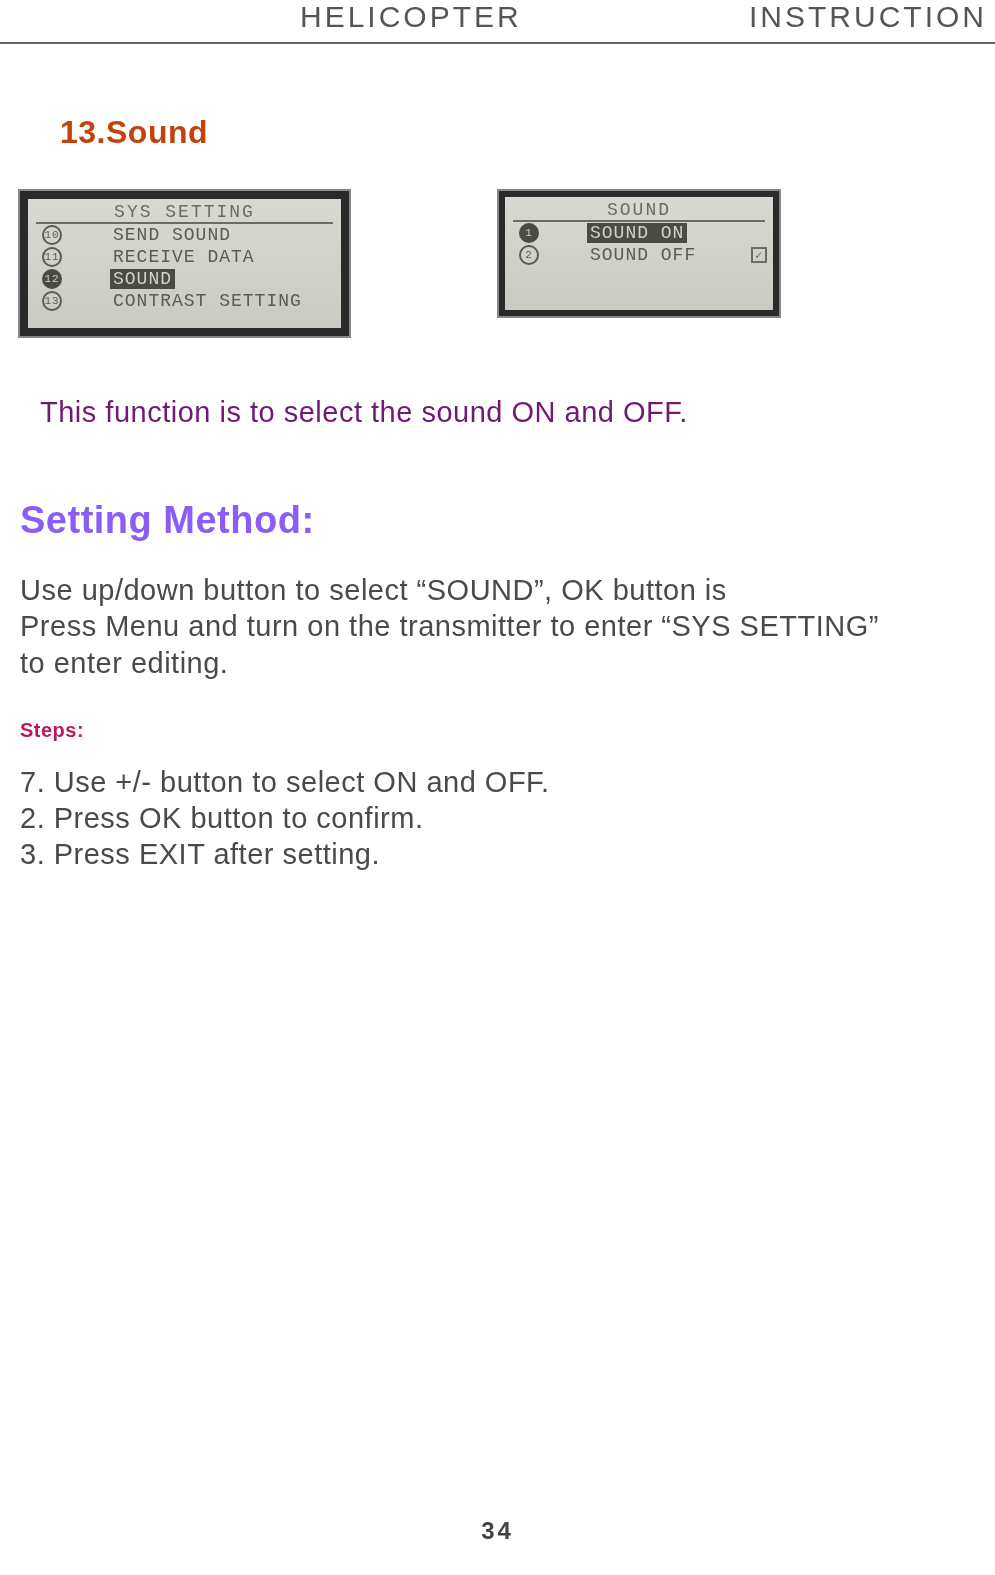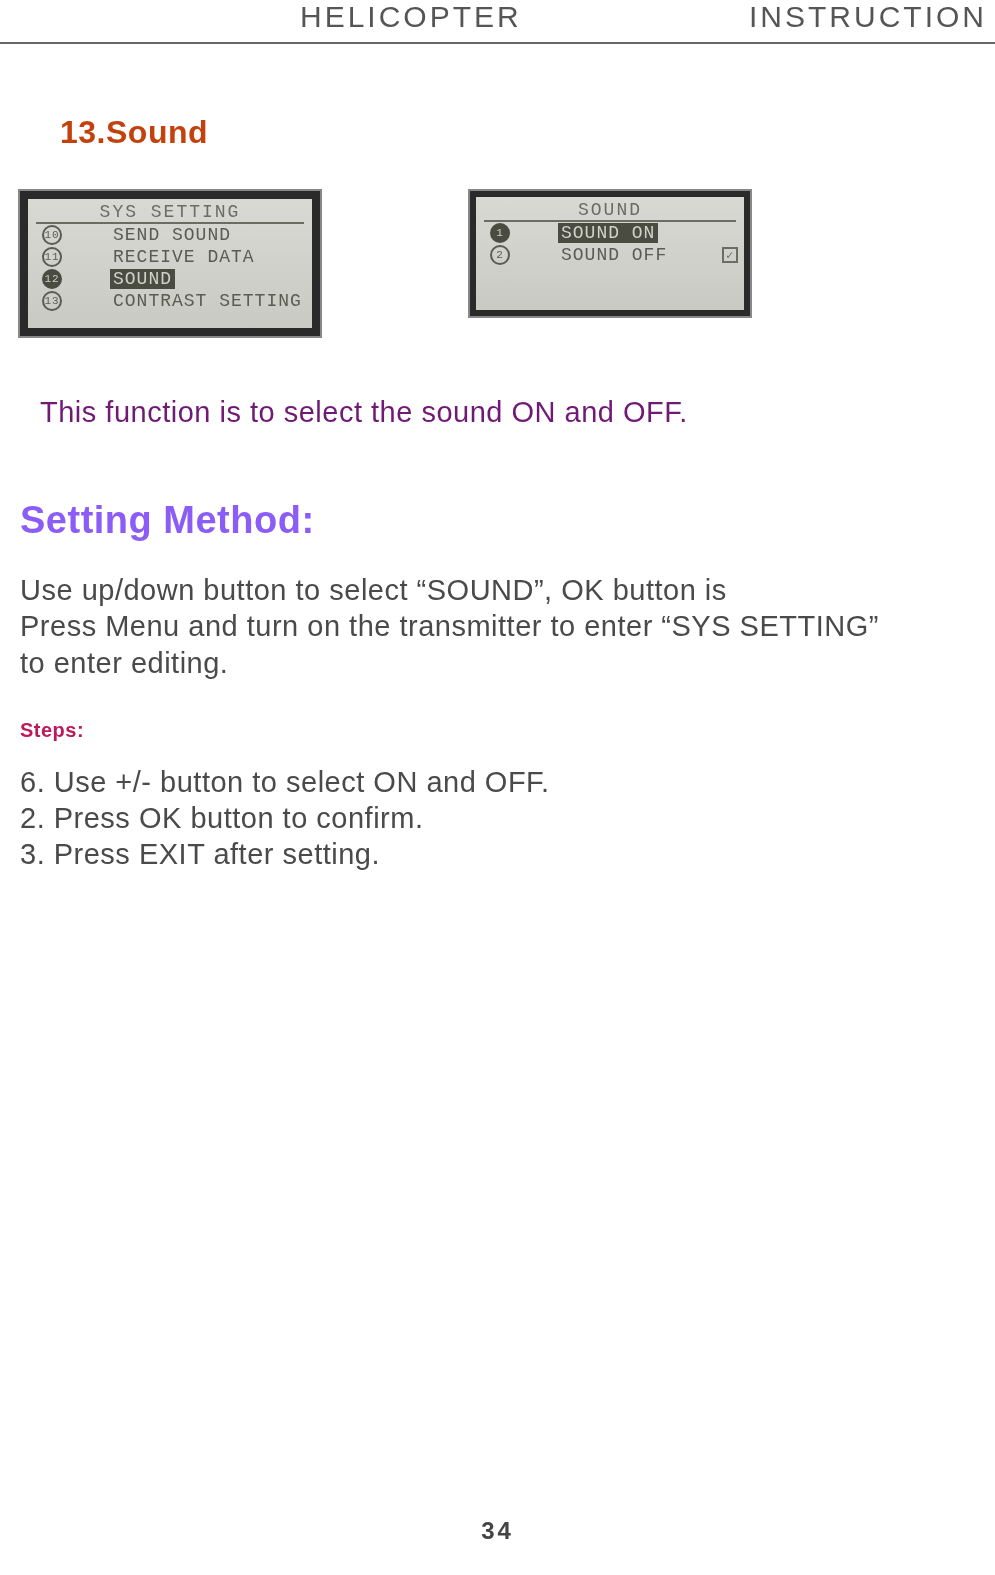--- a/index.html
+++ b/index.html
@@ -32,21 +32,21 @@
     }
     .screens {
       display: flex;
       gap: 150px;
       margin-left: 0;
     }
     .lcd-frame {
       border: 8px solid #2a2a2a;
       box-shadow: 0 0 0 2px #888;
       background: linear-gradient(180deg, #d8d9d3 0%, #c9cac2 100%);
-      width: 300px;
+      width: 329px;
       height: 145px;
       overflow: hidden;
       position: relative;
     }
     .lcd-frame.right {
       width: 280px;
       height: 125px;
       border-width: 6px;
     }
     .lcd-title {
@@ -200,20 +200,20 @@
 
   <div class="sub-heading">Setting Method:</div>
   <div class="body-text">
     <div>Use up/down button to select “SOUND”, OK button is</div>
     <div>Press Menu and turn on the transmitter to enter “SYS SETTING”</div>
     <div>to enter editing.</div>
   </div>
 
   <div class="steps-heading">Steps:</div>
   <div class="body-text">
-    <div>6. Use +/- button to select ON and OFF.</div>
+    <div>7. Use +/- button to select ON and OFF.</div>
     <div>2. Press OK button to confirm.</div>
     <div>3. Press EXIT after setting.</div>
   </div>
 
 </div>
 
 <div class="page-num">34</div>
 
 </body></html>

